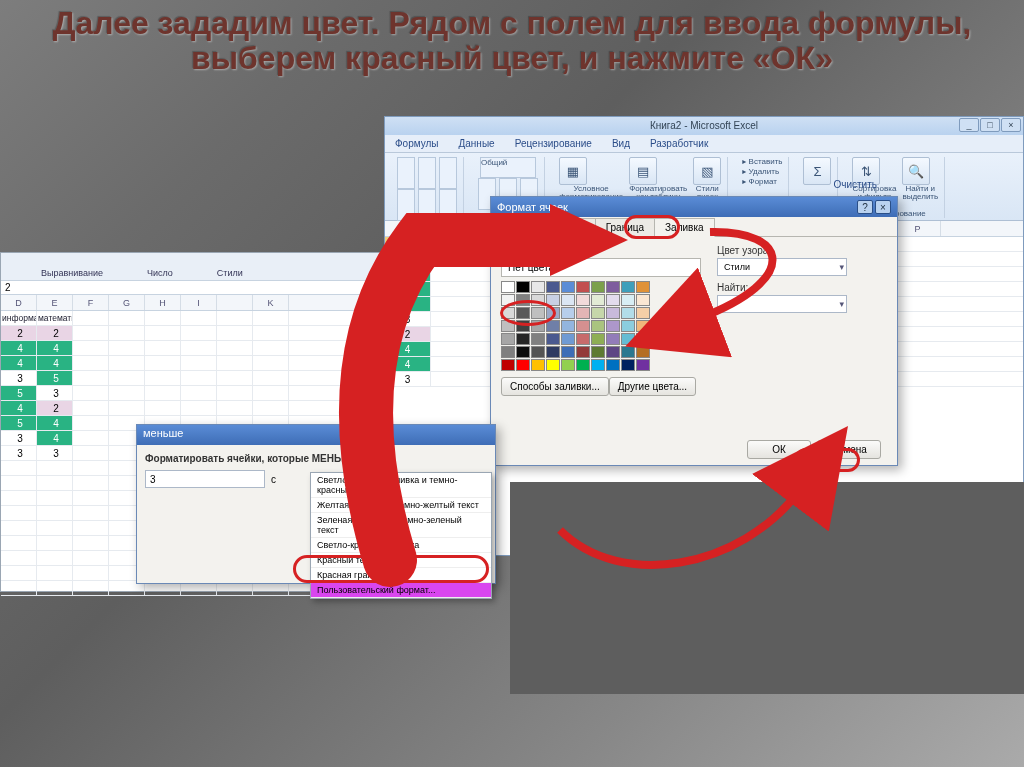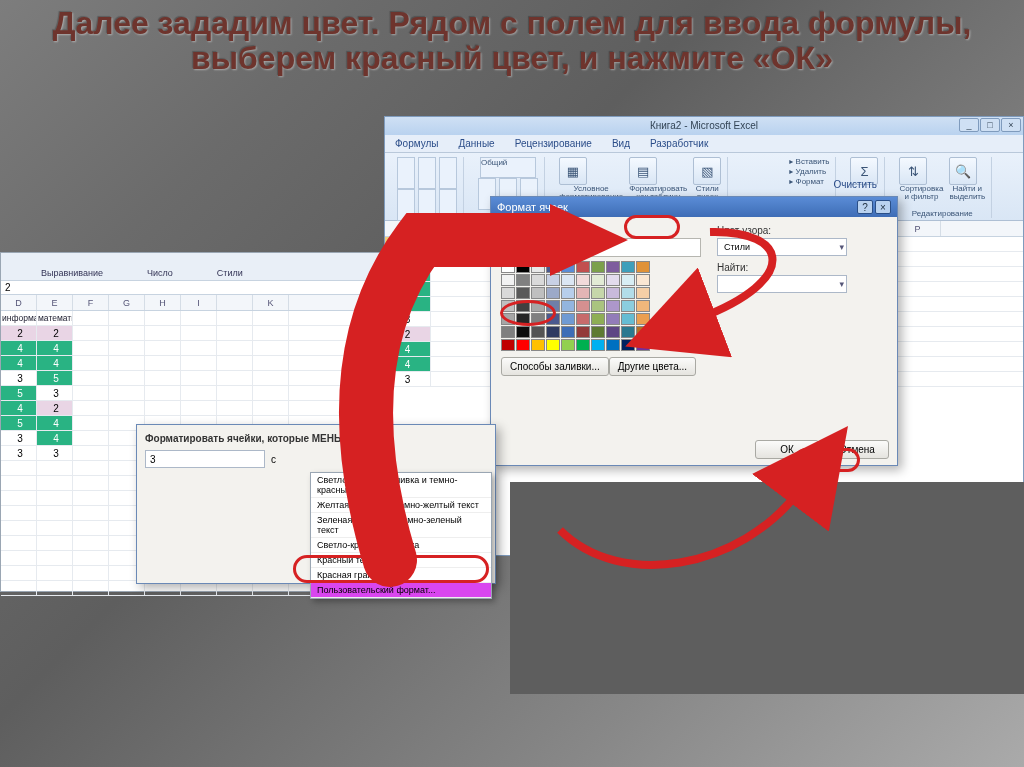--- a/index.html
+++ b/index.html
@@ -103,21 +103,21 @@
   .leftcol{flex:0 0 200px;}
   .rightcol{flex:1;}
   .lbl{font-size:10px;color:#333;margin-bottom:2px;display:block;}
   .nocolor{background:#fff;border:1px solid #b6b6b0;padding:3px 6px;font-size:10px;margin-bottom:4px;}
   .swatchgrid{display:grid;grid-template-columns:repeat(10,14px);gap:1px;margin-bottom:6px;}
   .sw{width:14px;height:12px;border:1px solid #888;}
   .btnsm{background:linear-gradient(#fbfbfa,#e5e4df);border:1px solid #a9a9a3;border-radius:3px;padding:3px 8px;font-size:10px;cursor:default;}
   .combo{width:130px;height:18px;border:1px solid #acb8c8;background:#fff;display:flex;align-items:center;justify-content:flex-end;padding:0 2px;margin-bottom:6px;}
   .combo::after{content:"▾";font-size:9px;color:#557;}
   .samplebox{position:absolute;left:10px;bottom:34px;width:388px;height:38px;border:1px solid #d0cfc9;padding:2px 4px;font-size:10px;color:#333;}
-  .dlgfoot{position:absolute;right:8px;bottom:6px;display:flex;gap:6px;align-items:center;}
+  .dlgfoot{position:absolute;right:16px;bottom:6px;display:flex;gap:6px;align-items:center;}
   .clearlink{font-size:10px;color:#2b4d89;margin-right:10px;position:relative;top:-18px;}
 
   
   .dlg-less {
     position:absolute; left:136px; top:424px;
     width:360px; height:160px;
     background:#f3f2ee;
     border:1px solid #6a89b6;
     box-shadow:4px 4px 10px rgba(0,0,0,.3);
     font-size:10px;
@@ -412,21 +412,21 @@
           </div>
         <div style="text-align:center">
             <div class="ic">▧</div>
             <div class="lb">Стили
 ячеек</div>
           </div>
       </div>
       <div class="lb">Стили</div>
     </div>
     <div class="ribgrp">
-      <div style="display:flex;flex-direction:column;gap:1px;font-size:8px;margin-left:47px;">
+      <div style="display:flex;flex-direction:column;gap:1px;font-size:8px;">
         <div>▸ <span>Вставить</span></div>
         <div>▸ <span>Удалить</span></div>
         <div>▸ <span>Формат</span></div>
       </div>
       <div class="lb">Ячейки</div>
     </div>
     <div class="ribgrp">
       <div class="ic">Σ</div>
       <div class="lb">&nbsp;</div>
     </div>
@@ -492,20 +492,26 @@
   </div>
 </div>
 
 <div class="dlg-format">
   <div class="tb">
     <span>Формат ячеек</span>
     <div class="wbtns">
         <span>?</span>
         <span>×</span>
       </div>
+  </div>
+  <div class="dlgtabs">
+    <div class="dt">Число</div>
+    <div class="dt">Шрифт</div>
+    <div class="dt">Граница</div>
+    <div class="dt active">Заливка</div>
   </div>
   <div class="dlgbody">
     <div class="leftcol">
       <span class="lbl">Цвет фона:</span>
       <div class="nocolor">Нет цвета</div>
       <div class="swatchgrid" id="swatches">
           <div class="sw" style="background: rgb(255, 255, 255);"></div>
           <div class="sw" style="background: rgb(0, 0, 0);"></div>
           <div class="sw" style="background: rgb(232, 232, 232);"></div>
           <div class="sw" style="background: rgb(74, 89, 143);"></div>
@@ -591,20 +597,21 @@
     </div>
   </div>
   <span class="clearlink" style="position:absolute;right:10px;bottom:34px;">Очистить</span>
   <div class="dlgfoot">
     <button class="btnsm" style="width:64px">ОК</button>
     <button class="btnsm" style="width:64px">Отмена</button>
   </div>
 </div>
 
 <div class="dlg-less">
+  <div class="tb">меньше</div>
   <div class="body">
     <div class="lbl" style="font-size:10px;font-weight:bold">Форматировать ячейки, которые МЕНЬШЕ:</div>
     <div class="row1">
       <input class="num" value="3" style="">
       <span>с</span>
     </div>
   </div>
 </div>
 
 <div class="dropdown">

